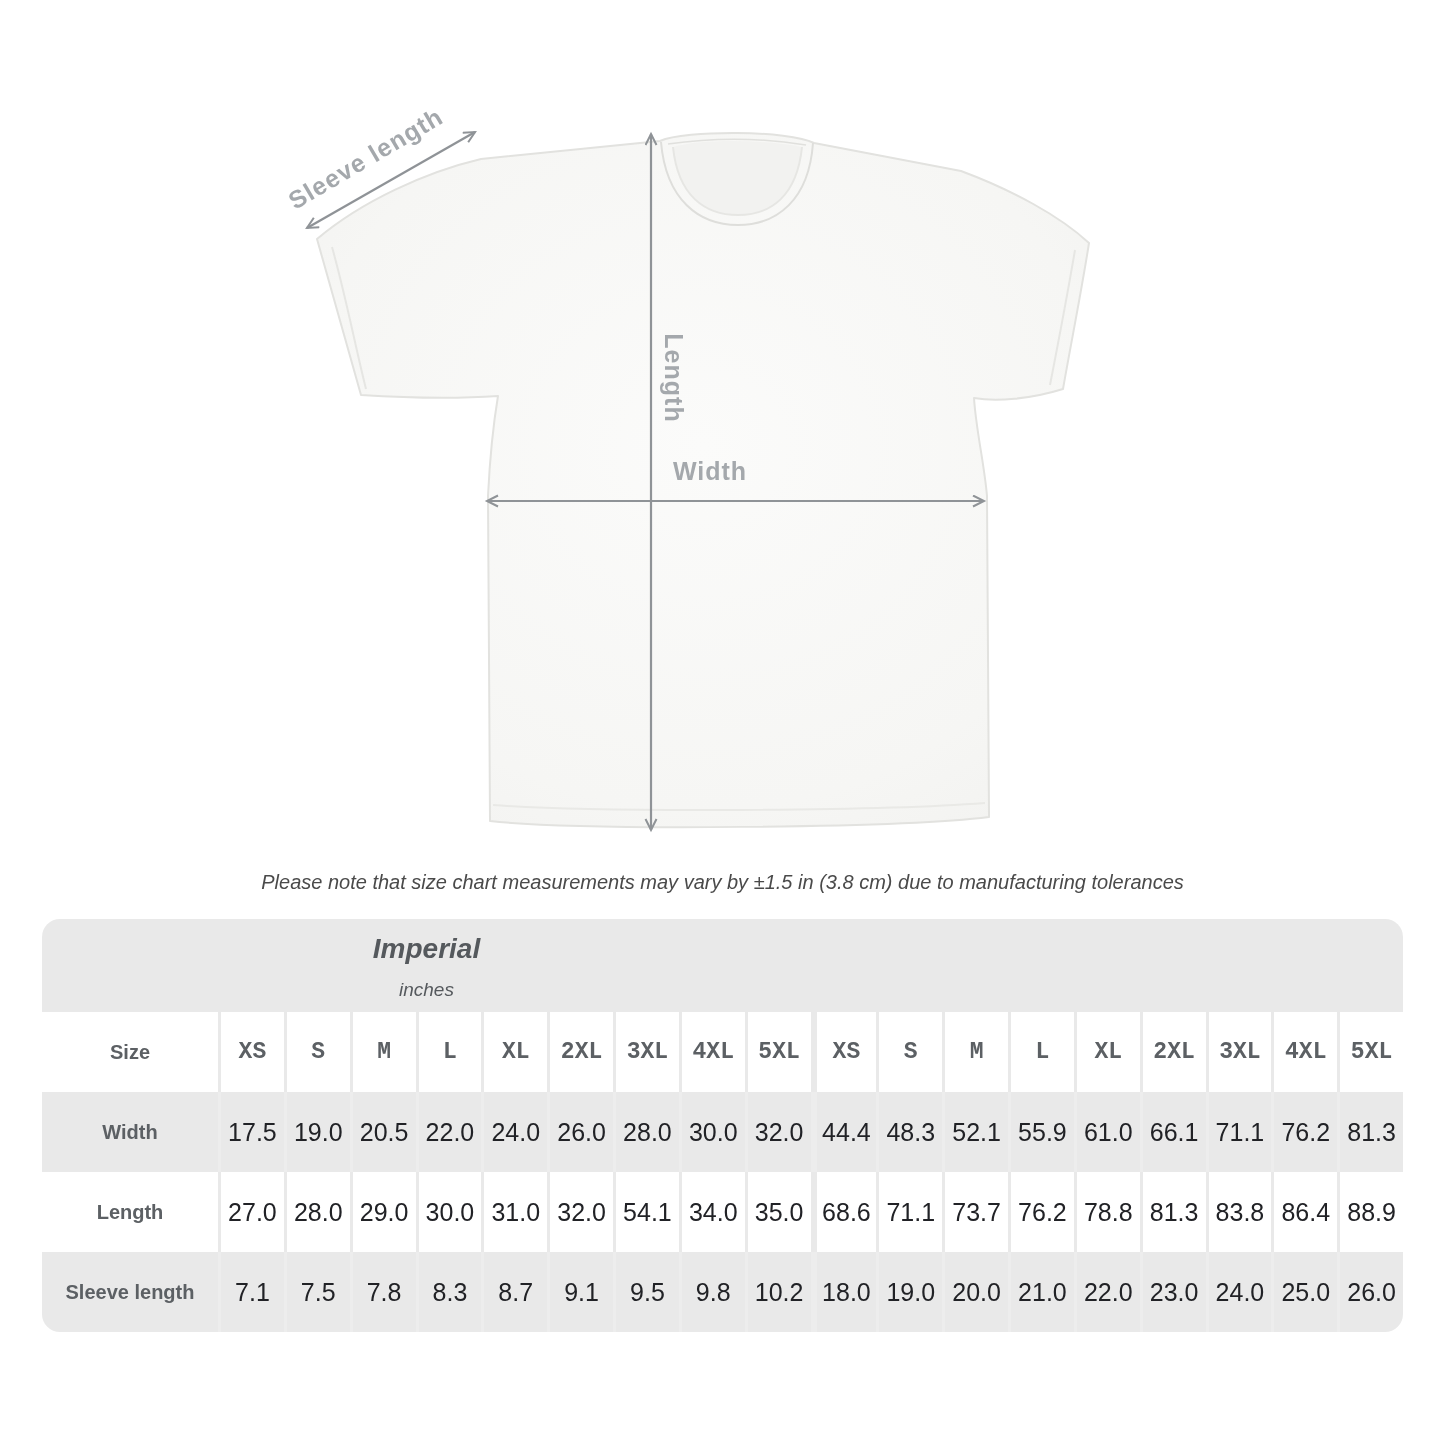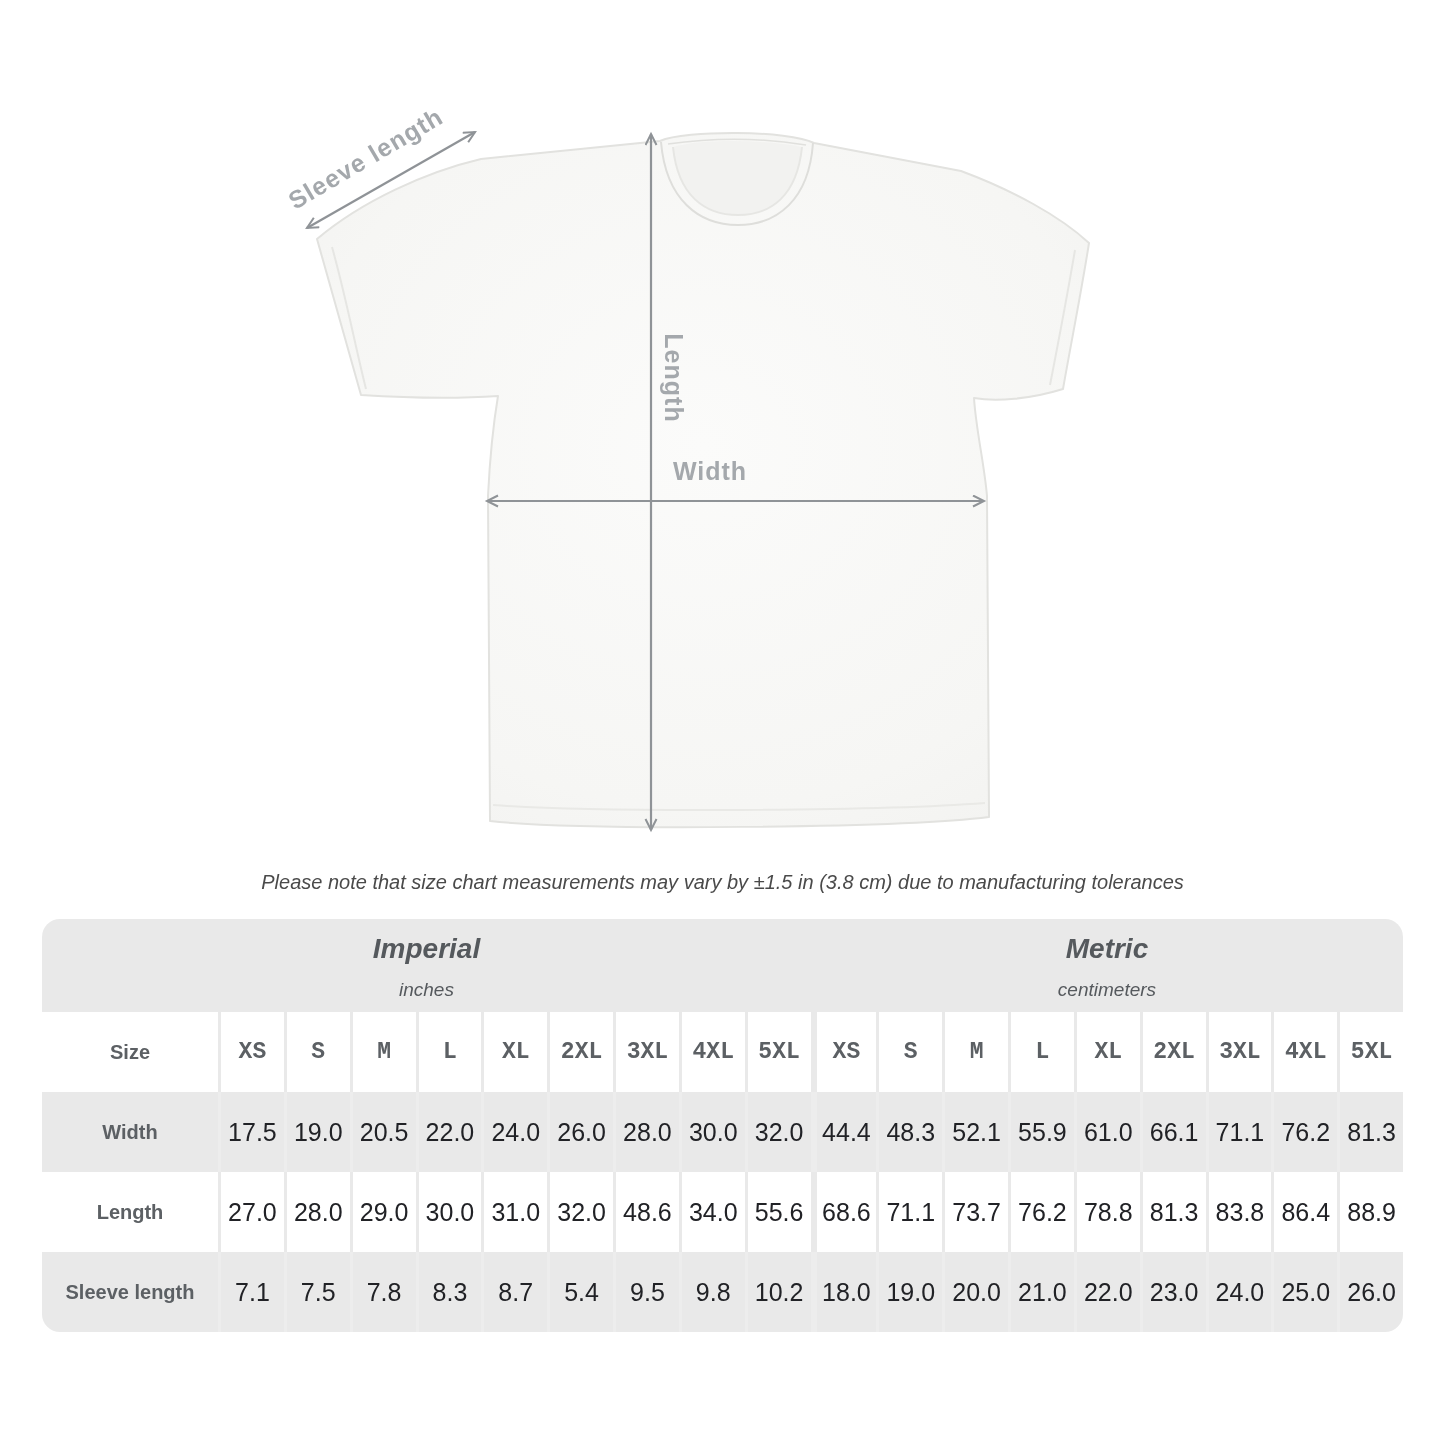--- a/index.html
+++ b/index.html
@@ -140,24 +140,20 @@
   </svg>
 
   <p class="subtitle">Please note that size chart measurements may vary by ±1.5 in (3.8 cm) due to manufacturing tolerances</p>
 
   <div class="table-wrap">
 
     <div class="band">
       <div class="band-half left">
         <div class="band-title">Imperial</div>
         <div class="band-unit">inches</div>
-      </div>
-      <div class="band-half right">
-        <div class="band-title">Metric</div>
-        <div class="band-unit">centimeters</div>
       </div>
     </div>
 
     <div class="grid">
 
       <div class="cell w c0 lbl">Size</div>
       <div class="cell w hdr">XS</div>
       <div class="cell w hdr">S</div>
       <div class="cell w hdr">M</div>
       <div class="cell w hdr">L</div>
@@ -196,40 +192,40 @@
       <div class="cell g">76.2</div>
       <div class="cell g">81.3</div>
 
       <div class="cell w c0 lbl">Length</div>
       <div class="cell w">27.0</div>
       <div class="cell w">28.0</div>
       <div class="cell w">29.0</div>
       <div class="cell w">30.0</div>
       <div class="cell w">31.0</div>
       <div class="cell w">32.0</div>
-      <div class="cell w">48.6</div>
+      <div class="cell w">54.1</div>
       <div class="cell w">34.0</div>
-      <div class="cell w">55.6</div>
+      <div class="cell w">35.0</div>
       <div class="cell w b">68.6</div>
       <div class="cell w">71.1</div>
       <div class="cell w">73.7</div>
       <div class="cell w">76.2</div>
       <div class="cell w">78.8</div>
       <div class="cell w">81.3</div>
       <div class="cell w">83.8</div>
       <div class="cell w">86.4</div>
       <div class="cell w">88.9</div>
 
       <div class="cell g c0 lbl">Sleeve length</div>
       <div class="cell g">7.1</div>
       <div class="cell g">7.5</div>
       <div class="cell g">7.8</div>
       <div class="cell g">8.3</div>
       <div class="cell g">8.7</div>
-      <div class="cell g">5.4</div>
+      <div class="cell g">9.1</div>
       <div class="cell g">9.5</div>
       <div class="cell g">9.8</div>
       <div class="cell g">10.2</div>
       <div class="cell g b">18.0</div>
       <div class="cell g">19.0</div>
       <div class="cell g">20.0</div>
       <div class="cell g">21.0</div>
       <div class="cell g">22.0</div>
       <div class="cell g">23.0</div>
       <div class="cell g">24.0</div>

